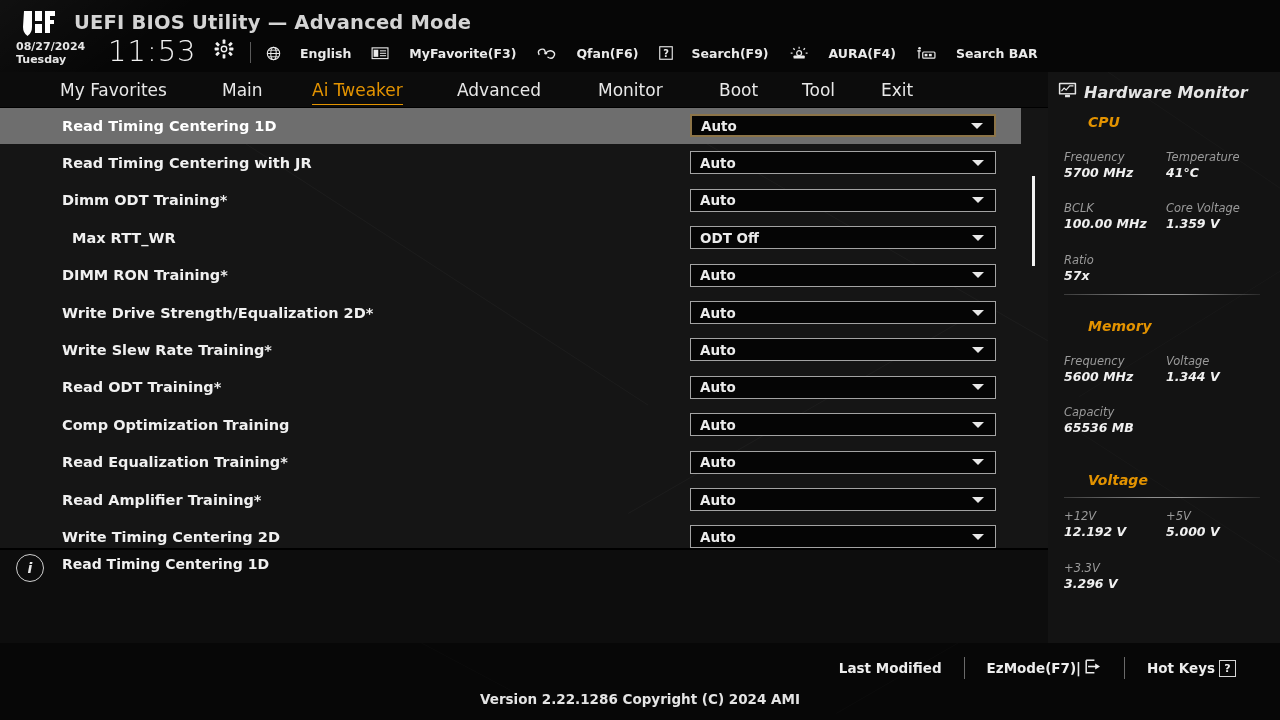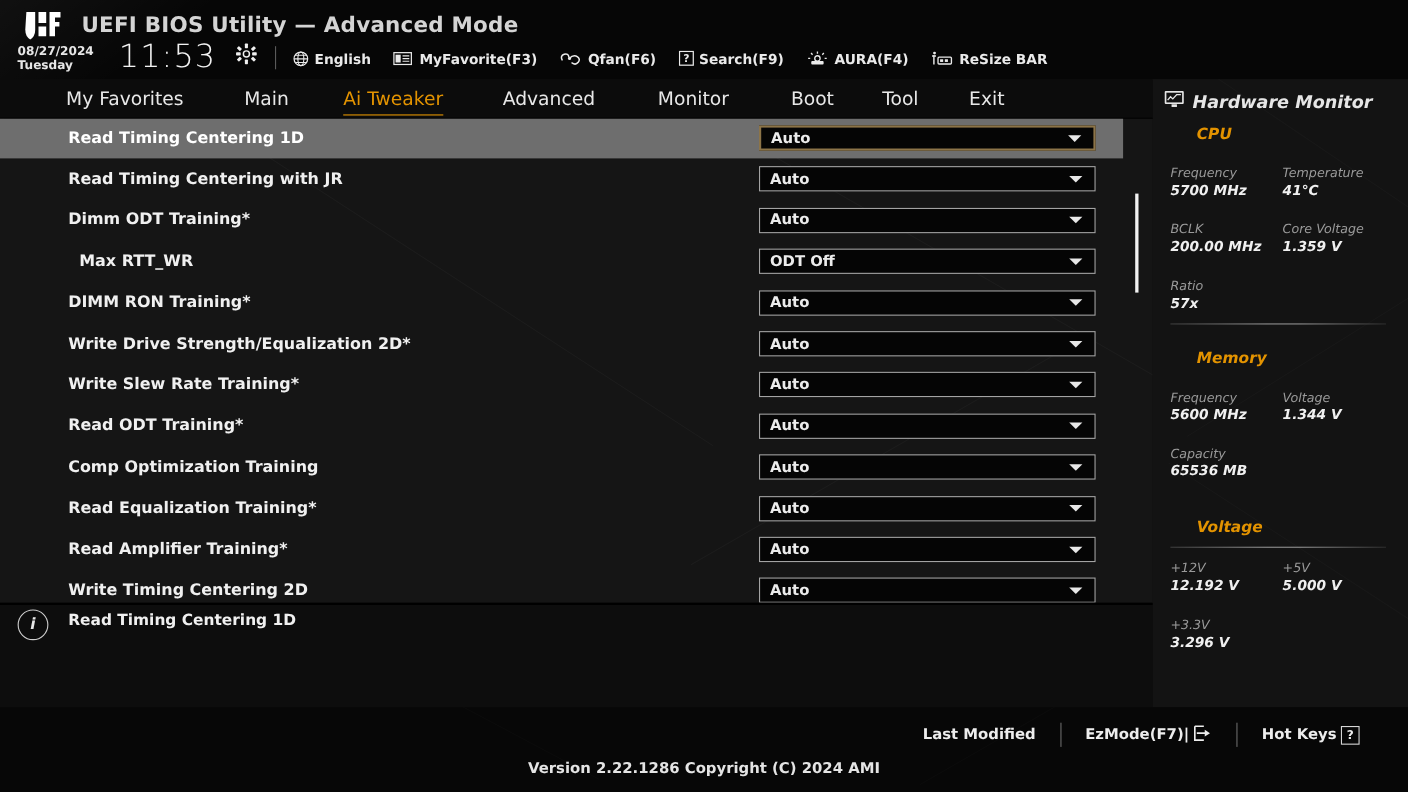--- a/index.html
+++ b/index.html
@@ -54,21 +54,21 @@
   .gear-btn { position:absolute; left:214px; top:39px; width:20px; height:20px; }
   .hdr-sep {
     position:absolute; left:250px; top:42px; width:1px; height:21px;
     background:#5a5a5a;
   }
   .hdr-tools {
     position:absolute; left:266px; top:41px; height:24px;
     display:flex; align-items:center; gap:20px;
   }
   .hdr-tool {
-    display:flex; align-items:center; gap:5px;
+    display:flex; align-items:center; gap:19px;
     font-size:12.5px; color:#eaeaea; font-weight:bold; white-space:nowrap;
     cursor:pointer;
   }
   .hdr-tool svg { display:block; }
 
   
   .navbar {
     position:absolute; top:72px; left:0; width:1048px; height:36px;
     background:#0c0c0c;
     display:flex; align-items:center;
@@ -323,21 +323,21 @@
         <span>
           <svg viewBox="0 0 22 16" width="21" height="15">
             <circle cx="3.6" cy="2.4" r="1.4" fill="#eaeaea"></circle>
             <line x1="3" y1="4.6" x2="3" y2="13.4" stroke="#eaeaea" stroke-width="1.4"></line>
             <line x1="1.2" y1="5.2" x2="5" y2="5.2" stroke="#eaeaea" stroke-width="1.4"></line>
             <rect x="7" y="6.4" width="13" height="6.6" rx="1" fill="none" stroke="#eaeaea" stroke-width="1.3"></rect>
             <rect x="9" y="8.4" width="3" height="2.6" fill="#eaeaea"></rect>
             <rect x="13.6" y="8.4" width="3" height="2.6" fill="#eaeaea"></rect>
           </svg>
         </span>
-        <span>ReSize BAR</span>
+        <span>Search BAR</span>
       </div>
 
     </div>
   </div>
 
   <div class="navbar" id="navbar">
       <div class="nav-item" style="position: absolute; left: 60px; top: 8px;">My Favorites</div>
       <div class="nav-item" style="position: absolute; left: 222px; top: 8px;">Main</div>
       <div class="nav-item active" style="position: absolute; left: 312px; top: 8px;">Ai Tweaker</div>
       <div class="nav-item" style="position: absolute; left: 457px; top: 8px;">Advanced</div>
@@ -468,21 +468,21 @@
         <div class="hw-field" style="top: 78px; left: 16px;">
           <div class="hw-k">Frequency</div>
           <div class="hw-v">5700 MHz</div>
         </div>
         <div class="hw-field" style="top: 78px; left: 118px;">
           <div class="hw-k">Temperature</div>
           <div class="hw-v">41°C</div>
         </div>
         <div class="hw-field" style="top: 129px; left: 16px;">
           <div class="hw-k">BCLK</div>
-          <div class="hw-v">200.00 MHz</div>
+          <div class="hw-v">100.00 MHz</div>
         </div>
         <div class="hw-field" style="top: 129px; left: 118px;">
           <div class="hw-k">Core Voltage</div>
           <div class="hw-v">1.359 V</div>
         </div>
         <div class="hw-field" style="top: 181px; left: 16px;">
           <div class="hw-k">Ratio</div>
           <div class="hw-v">57x</div>
         </div>
         <div class="hw-rule" style="top: 222px;"></div>

